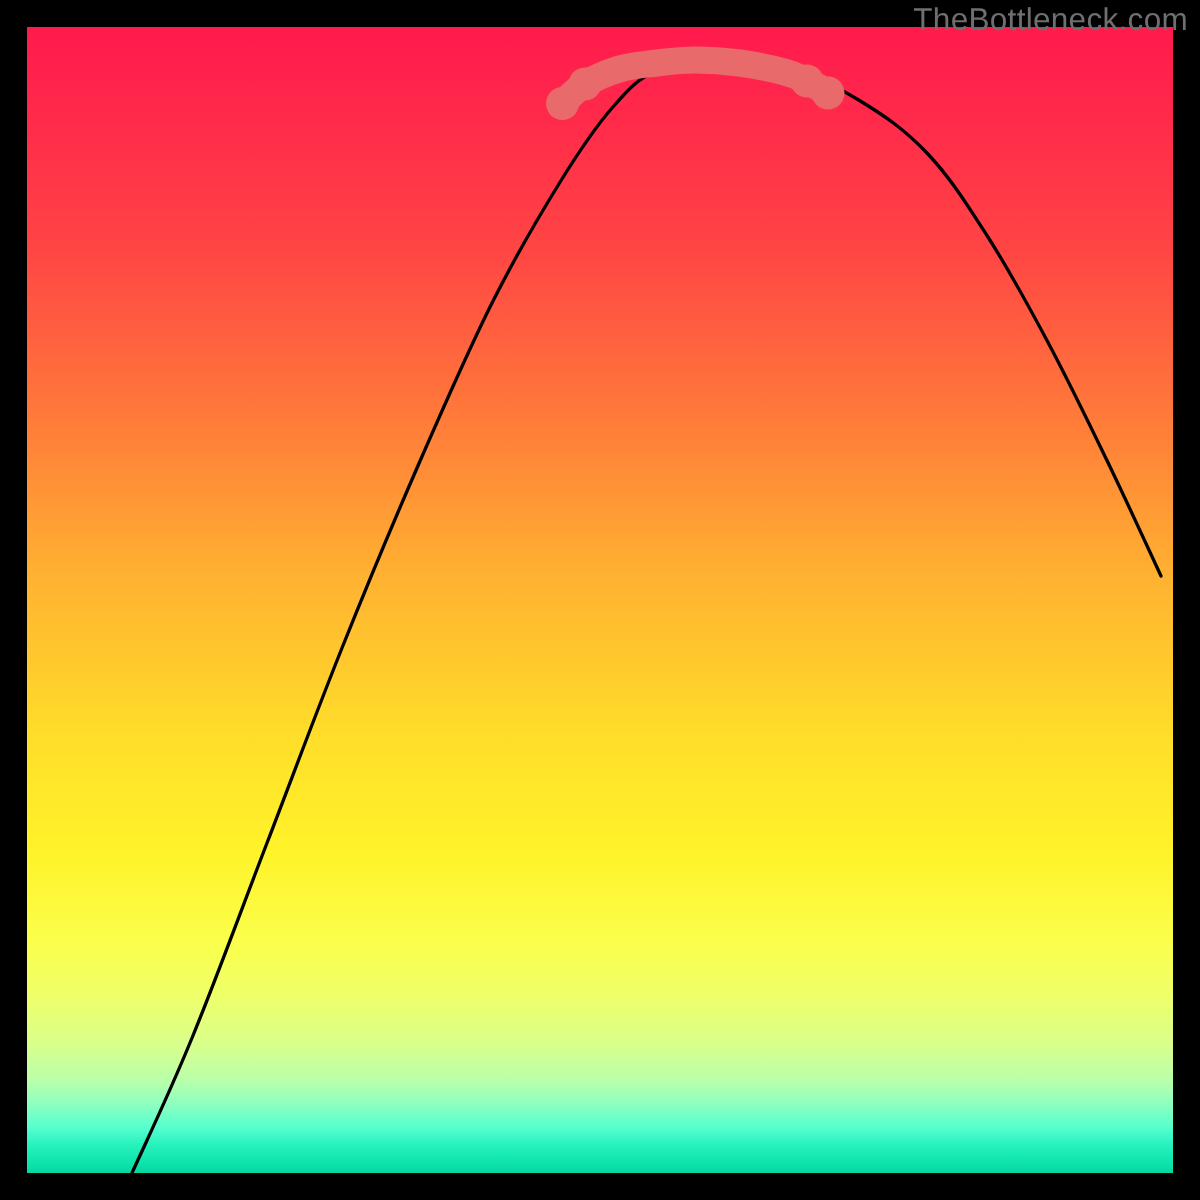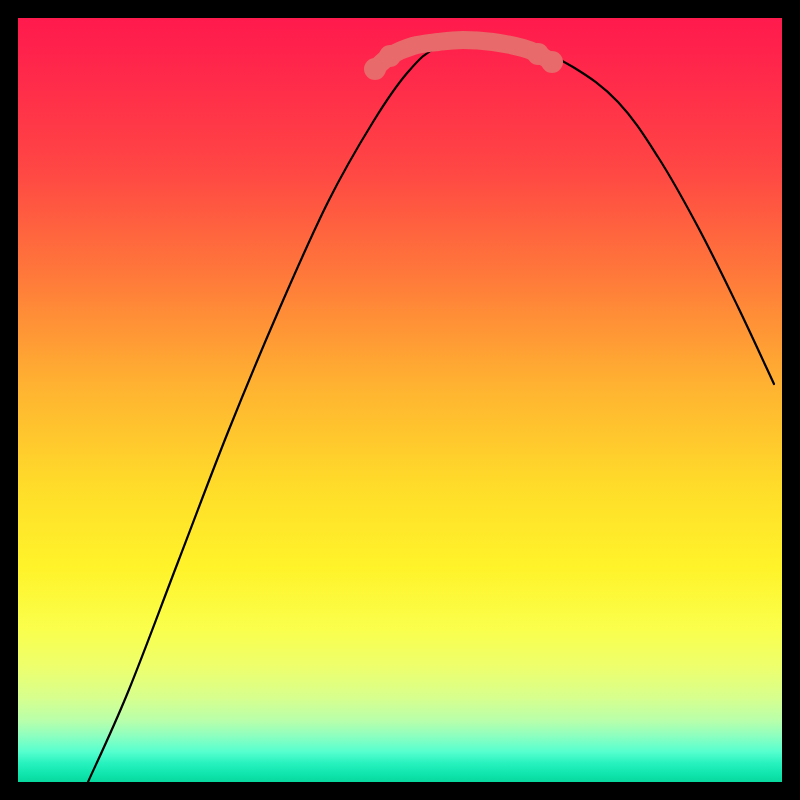--- a/index.html
+++ b/index.html
@@ -92,13 +92,14 @@
       <path id="curve-path" class="curve" d="M 70 764 C 77.2 747.8, 93.8 713.6, 110 674 C 126.2 634.4, 142.0 590.8, 160 544 C 178.0 497.2, 192.0 459.0, 210 414 C 228.0 369.0, 242.0 335.4, 260 294 C 278.0 252.6, 292.9 218.2, 310 184 C 327.1 149.8, 340.6 127.4, 355 104 C 369.4 80.6, 378.3 67.5, 390 54 C 401.7 40.5, 407.4 34.4, 420 29 C 432.6 23.6, 443.8 24.0, 460 24 C 476.2 24.0, 492.9 24.5, 510 29 C 527.1 33.5, 538.8 39.1, 555 49 C 571.2 58.9, 584.7 67.8, 600 84 C 615.3 100.2, 625.6 116.5, 640 139 C 654.4 161.5, 665.6 182.0, 680 209 C 694.4 236.0, 706.3 260.7, 720 289 C 733.7 317.3, 749.5 352.1, 756 366"></path>
       <path id="pink-path" class="pink-stroke" d="M 357 51 C 359.7 48.7, 365.2 42.1, 372 38 C 378.8 33.9, 386.4 30.5, 395 28 C 403.6 25.5, 411.0 25.1, 420 24 C 429.0 22.9, 435.1 22.0, 445 22 C 454.9 22.0, 464.2 22.6, 475 24 C 485.8 25.4, 496.9 27.8, 505 30 C 513.1 32.2, 514.8 33.5, 520 36 C 525.2 38.5, 531.5 42.6, 534 44"></path>
       <g id="pink-dots">
           <circle cx="357" cy="51" r="11" class="pink-dot"></circle>
           <circle cx="372" cy="38" r="11" class="pink-dot"></circle>
           <circle cx="520" cy="36" r="11" class="pink-dot"></circle>
           <circle cx="534" cy="44" r="11" class="pink-dot"></circle>
         </g>
     </svg>
   </div>
+  <div class="watermark">TheBottleneck.com</div>
 </div>
 
 </body></html>

